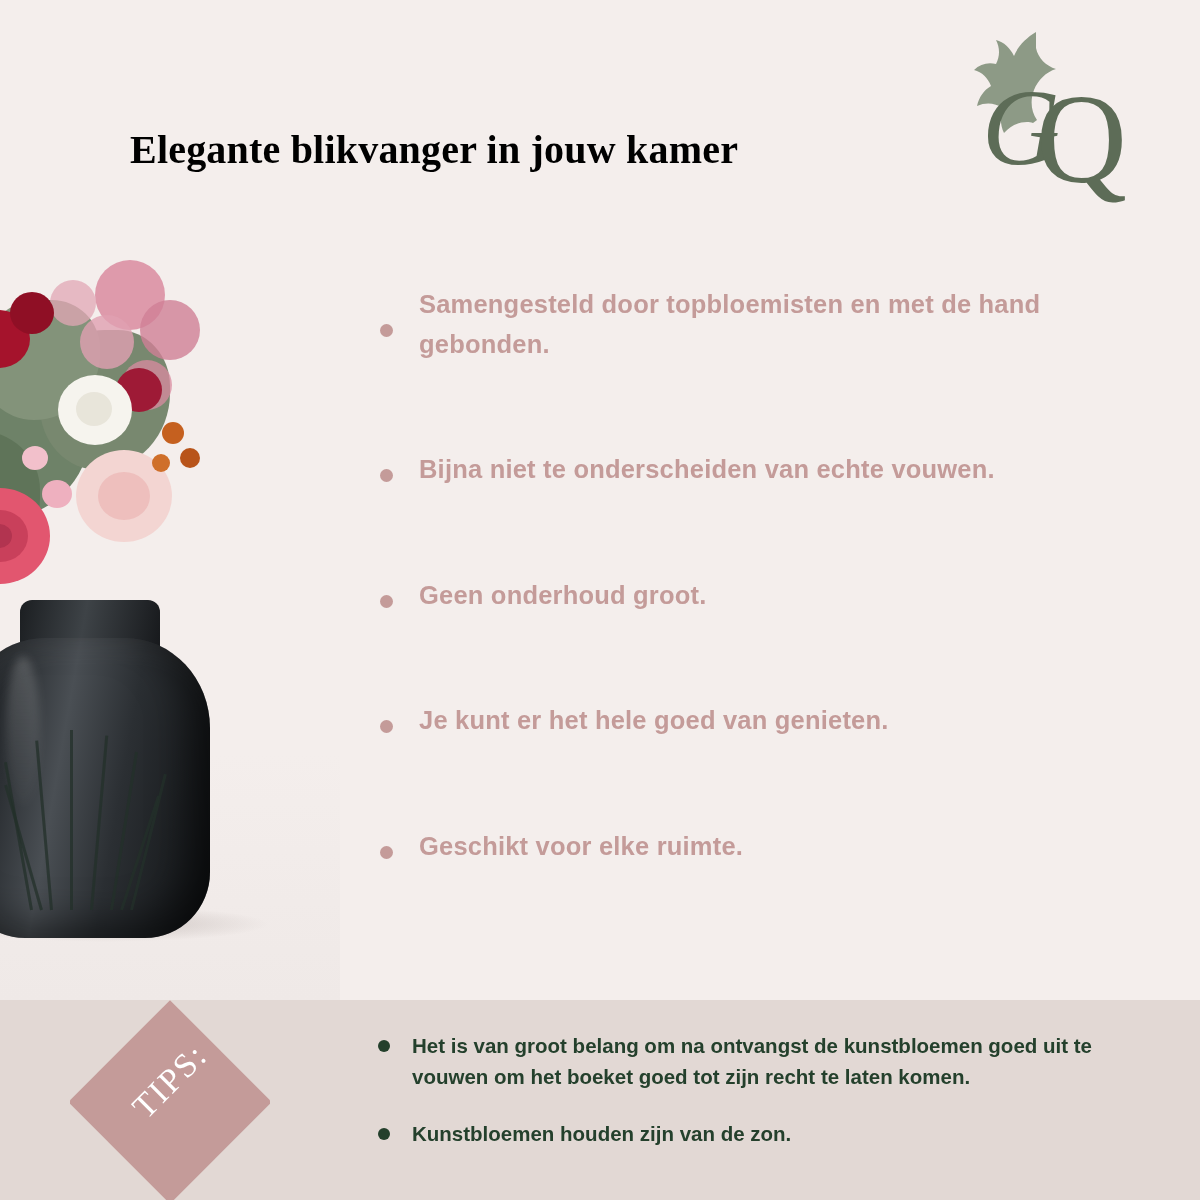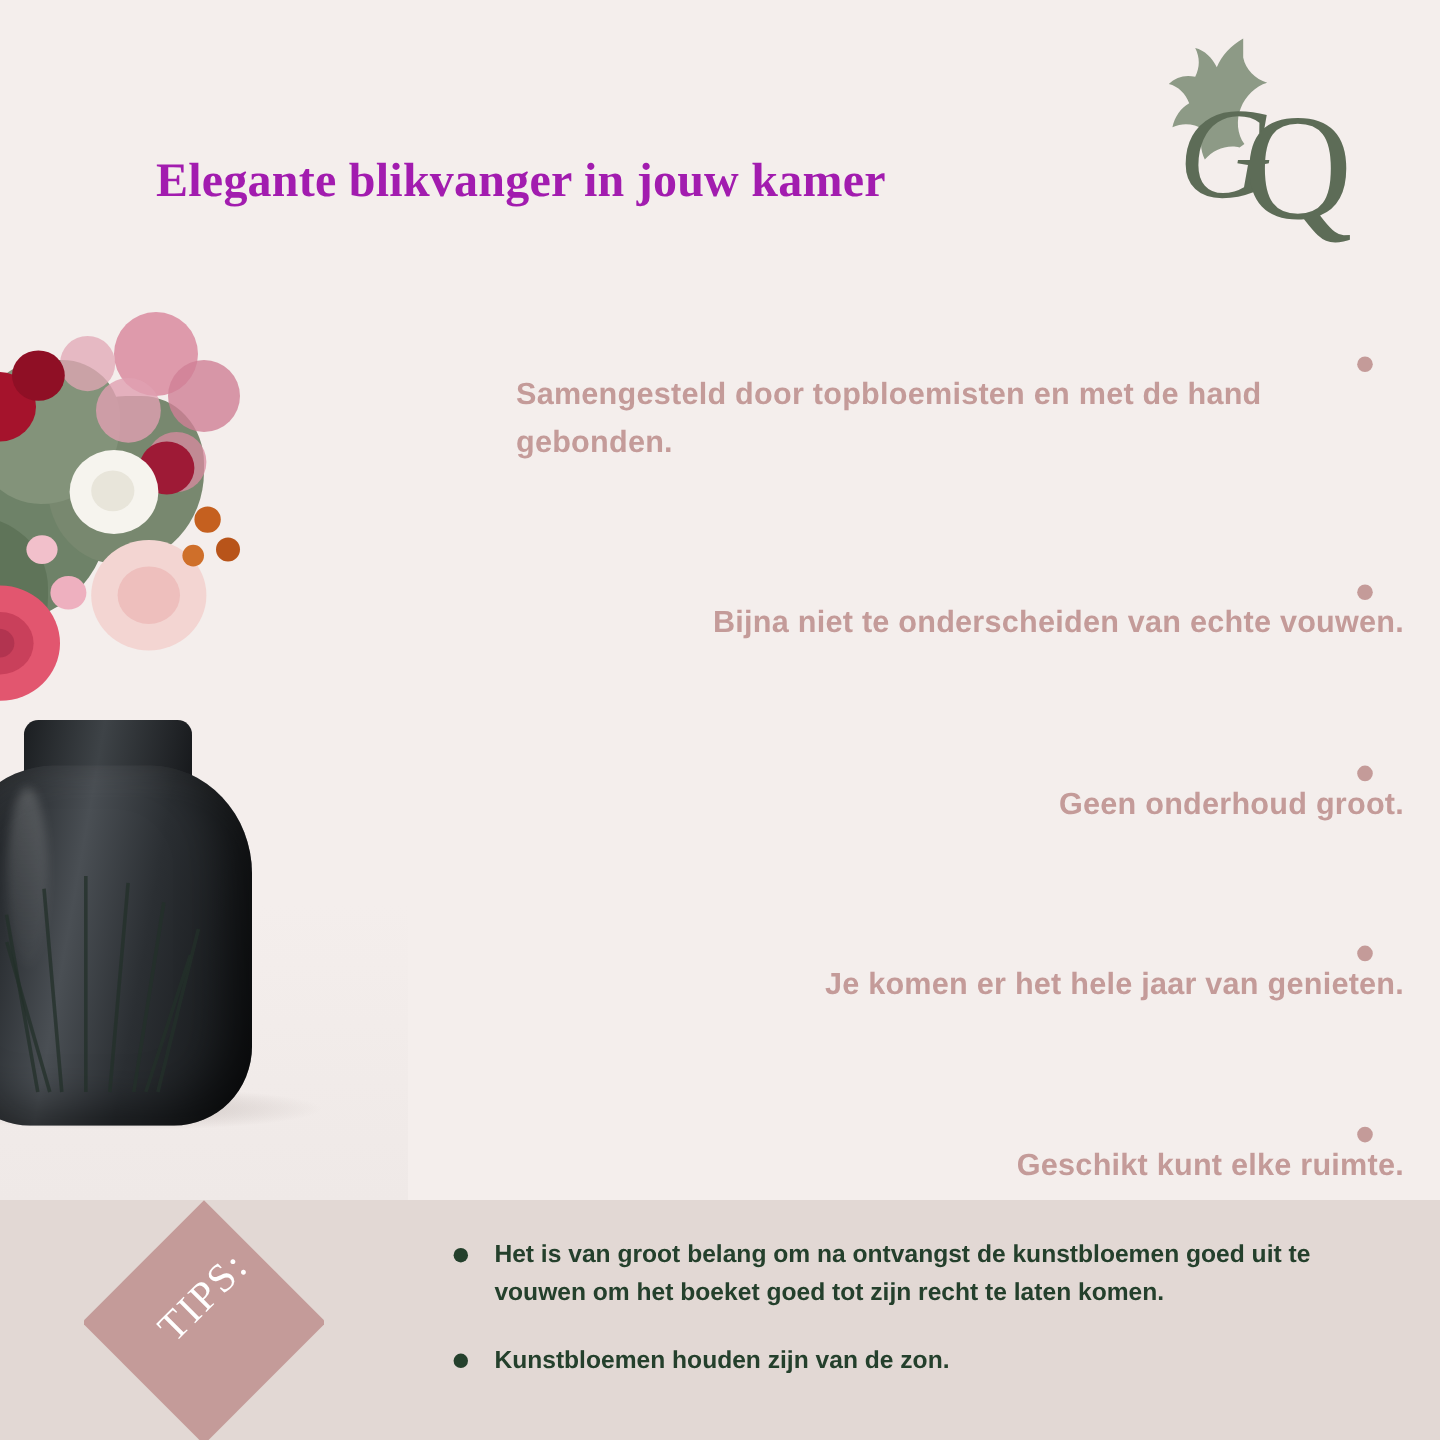--- a/index.html
+++ b/index.html
@@ -22,21 +22,21 @@
   }
   .logo svg { display: block; }
 
   
   .heading {
     position: absolute;
     top: 126px; left: 130px;
     font-family: "Liberation Serif", serif;
     font-size: 40px;
     letter-spacing: 0.2px;
-    color: #a21caf;
+    color: #000000;
     white-space: nowrap;
   }
 
   
   .photo {
     position: absolute;
     left: 0; top: 230px;
     width: 340px; height: 770px;
     overflow: hidden;
   }
@@ -106,23 +106,22 @@
   }
 
   
   .bullets {
     position: absolute;
     left: 380px; top: 285px;
     width: 790px;
   }
   .bullet-row {
     display: flex;
-    align-items: flex-end;
+    align-items: center;
     margin-bottom: 86px;
-    flex-direction: column;
   }
   .bullet-row:last-child { margin-bottom: 0; }
   .dot {
     flex: 0 0 auto;
     width: 13px; height: 13px;
     border-radius: 50%;
     background: #c49b99;
     margin-top: 12px;
     margin-right: 26px;
   }
@@ -270,25 +269,25 @@
     <div class="bullet-row">
       <span class="dot"></span>
       <span class="bullet-text">Bijna niet te onderscheiden van echte vouwen.</span>
     </div>
     <div class="bullet-row">
       <span class="dot"></span>
       <span class="bullet-text">Geen onderhoud groot.</span>
     </div>
     <div class="bullet-row">
       <span class="dot"></span>
-      <span class="bullet-text">Je komen er het hele jaar van genieten.</span>
-    </div>
-    <div class="bullet-row">
-      <span class="dot"></span>
-      <span class="bullet-text">Geschikt kunt elke ruimte.</span>
+      <span class="bullet-text">Je kunt er het hele goed van genieten.</span>
+    </div>
+    <div class="bullet-row">
+      <span class="dot"></span>
+      <span class="bullet-text">Geschikt voor elke ruimte.</span>
     </div>
   </div>
 
   <div class="band"></div>
 
   <div class="tips-badge">
     <div class="tips-diamond"></div>
     <div class="tips-label">TIPS:</div>
   </div>
 

